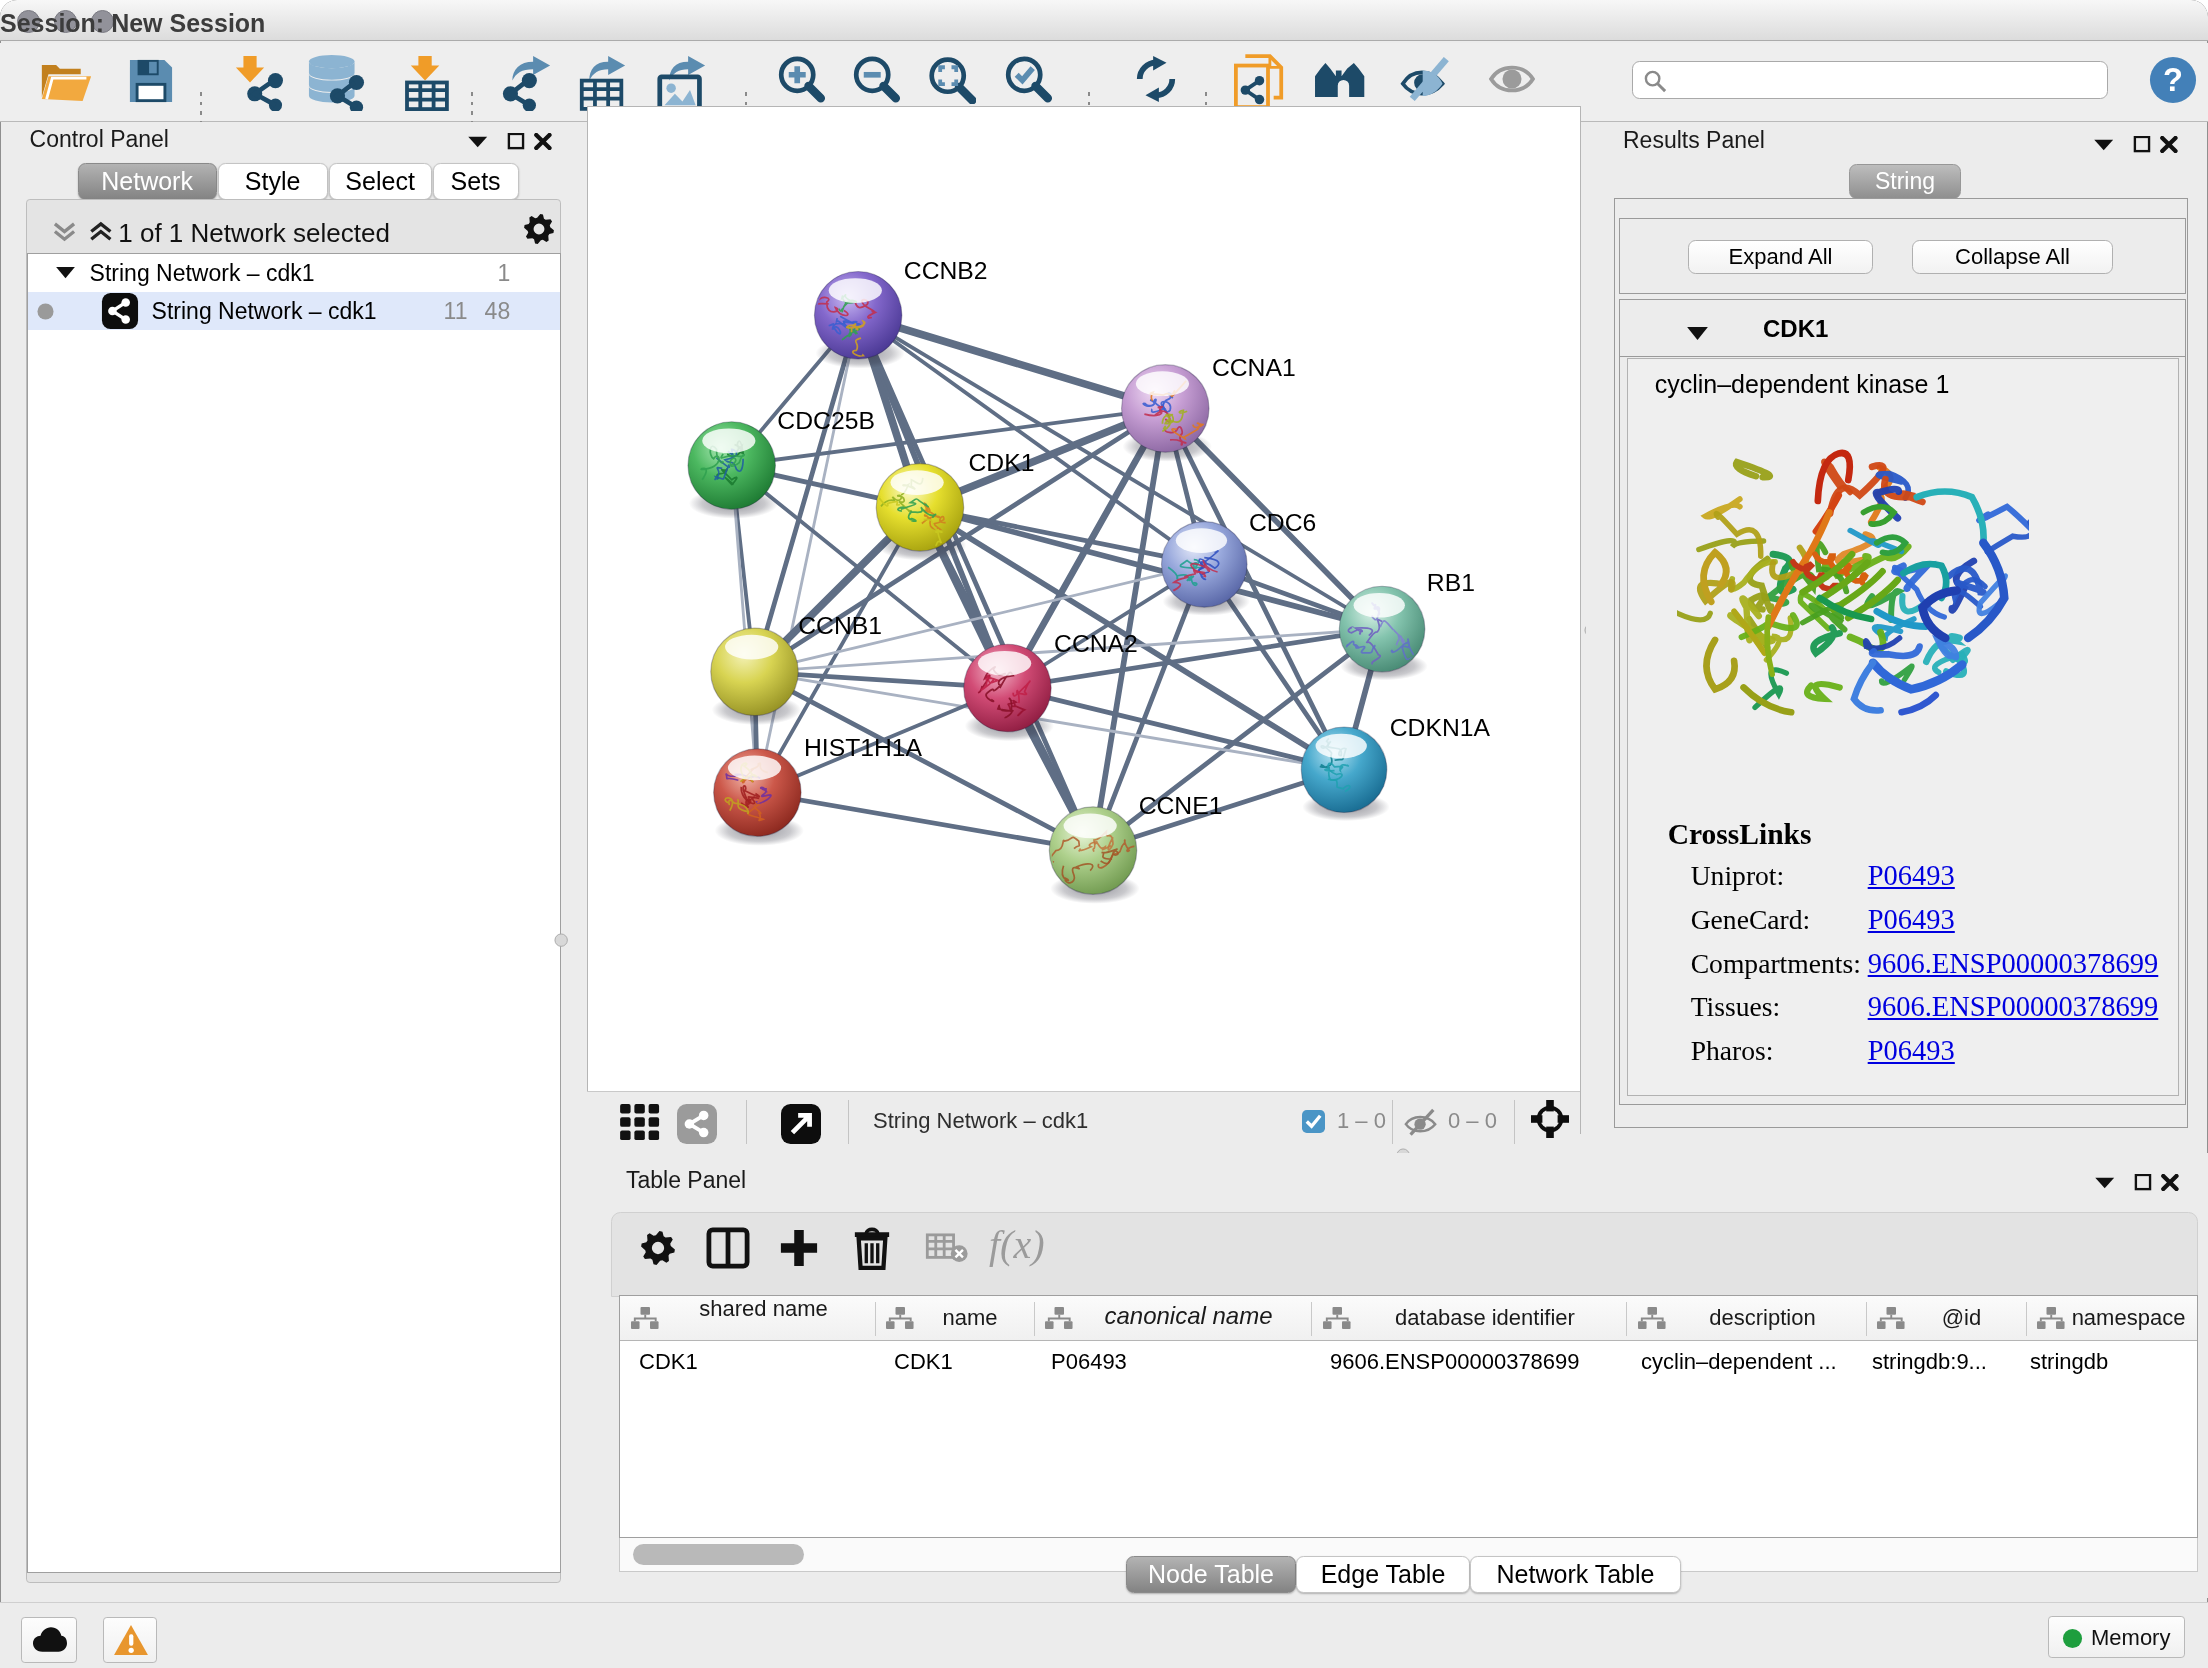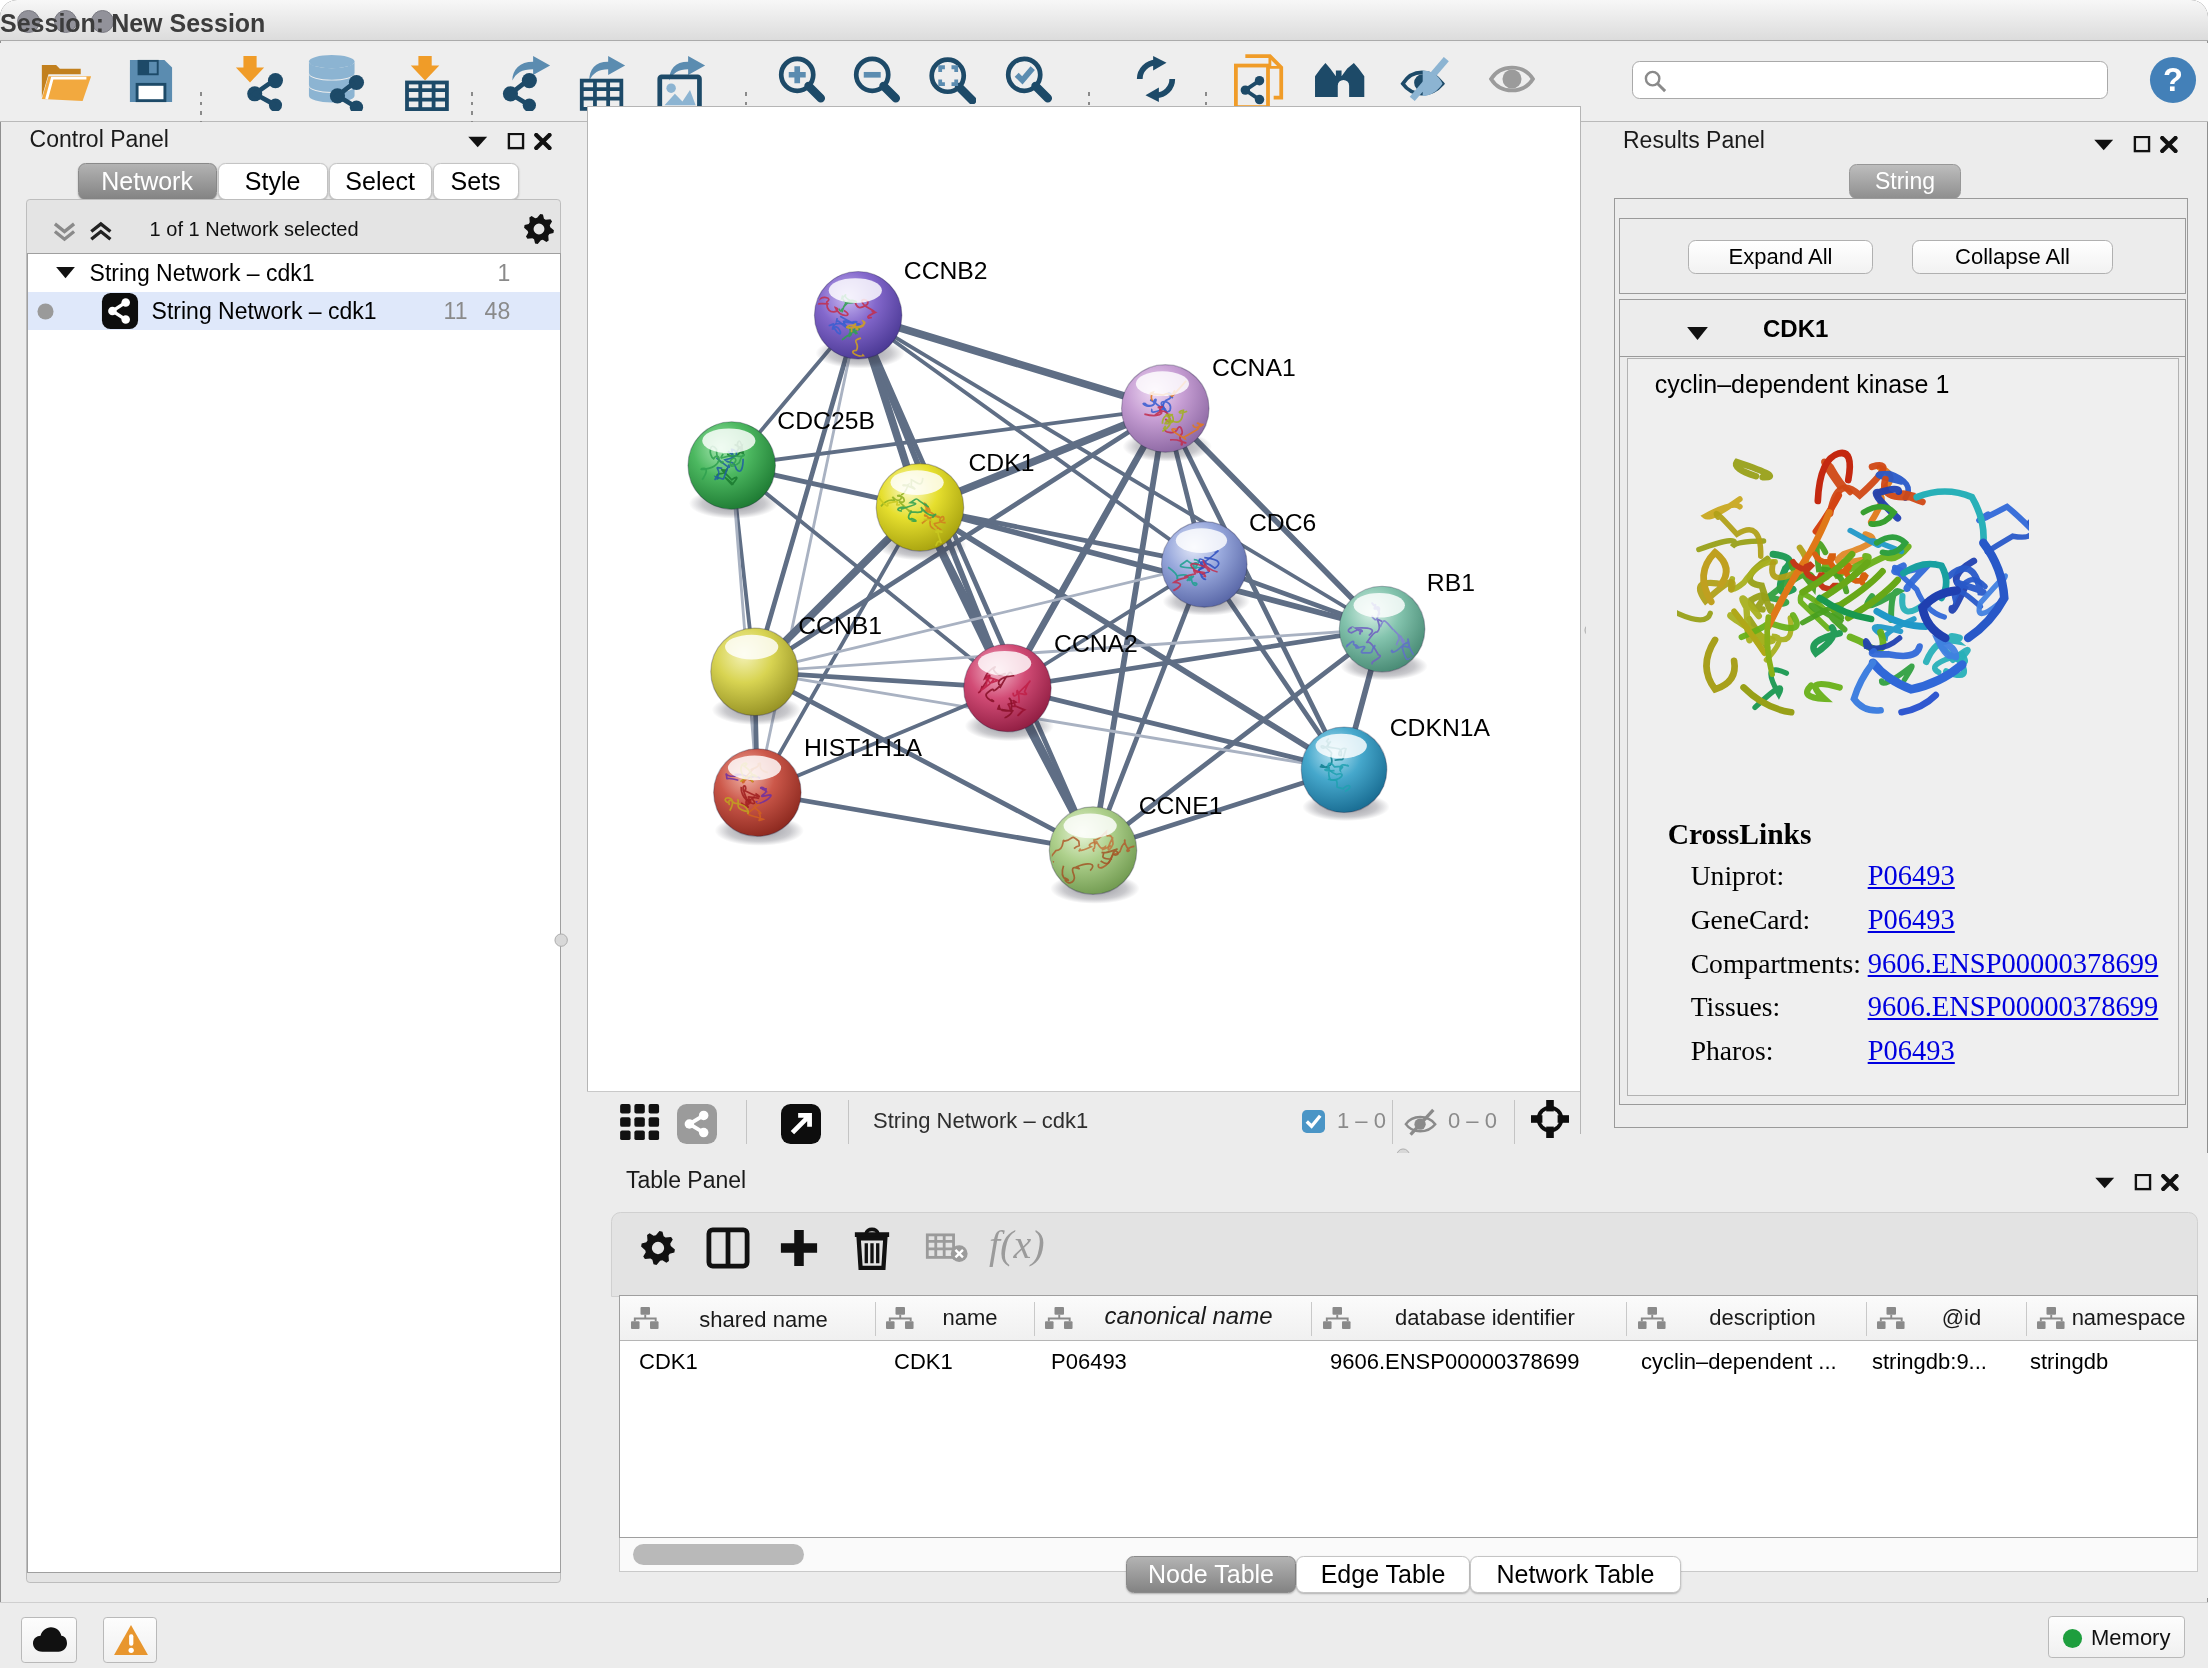--- a/index.html
+++ b/index.html
@@ -193,21 +193,21 @@
     <div id="cpsub"></div>
     <div id="cpbar">
       <svg style="position:absolute;left:27px;top:21px;" width="67" height="25" viewBox="0 0 70 26">
         <g stroke="#8a8a8a" stroke-width="3.5" fill="none">
             <path d="M2 4 L12 12 L22 4 M2 12 L12 20 L22 12"></path>
           </g>
         <g stroke="#222" stroke-width="3.5" fill="none">
             <path d="M40 12 L50 4 L60 12 M40 20 L50 12 L60 20"></path>
           </g>
       </svg>
-      <div style="position:absolute;left:0;top:19px;width:457px;text-align:center;font-size:20px;color:#111;">1 of 1 Network selected</div>
+      <div style="position:absolute;left:0;top:19px;width:457px;text-align:center;font-size:26px;color:#111;">1 of 1 Network selected</div>
       <svg style="position:absolute;left:498px;top:15px;" width="30" height="30" viewBox="0 0 32 32">
         <path d="M17.4 0.1 L20.2 0.6 L21.3 5.0 L23.1 6.1 L28.3 5.7 L29.9 8.1 L27.5 11.9 L28.0 14.0 L31.9 17.4 L31.4 20.2 L27.0 21.3 L25.9 23.1 L26.3 28.3 L23.9 29.9 L20.1 27.5 L18.0 28.0 L14.6 31.9 L11.8 31.4 L10.7 27.0 L8.9 25.9 L3.7 26.3 L2.1 23.9 L4.5 20.1 L4.0 18.0 L0.1 14.6 L0.6 11.8 L5.0 10.7 L6.1 8.9 L5.7 3.7 L8.1 2.1 L11.9 4.5 L14.0 4.0 Z M21.8 16.0 A5.8 5.8 0 1 0 10.2 16.0 A5.8 5.8 0 1 0 21.8 16.0 Z" fill="#111" fill-rule="evenodd"></path>
       </svg>
     </div>
     <div id="cplist">
       <div class="netrow" style="top:0px;">
         <svg style="position:absolute;left:26px;top:11.4px;" width="23" height="15" viewBox="0 0 24 16">
             <path d="M2 2 L22 2 L12 14 Z" fill="#111"></path>
           </svg>
         <span style="position:absolute;left:62px;top:5.7px;">String Network – cdk1</span>
@@ -756,21 +756,21 @@
     <div id="ttable">
       <div id="thead" style="position:absolute;left:0;top:0;width:1577px;height:45px;background:linear-gradient(#fbfbfb,#f0f0f0);border-bottom:1px solid #b5b5b5;">
 <svg style="position:absolute;left:11.4px;top:11.4px;" width="28.5" height="23" viewBox="0 0 30 24">
             <g fill="#8a8a8a">
               <rect x="10" y="0" width="10" height="8" rx="1"></rect>
               <rect x="0" y="15" width="9" height="8" rx="1"></rect>
               <rect x="20" y="15" width="9" height="8" rx="1"></rect>
               <path d="M15 8 L15 12 M4 15 L4 12 L26 12 L26 15" stroke="#8a8a8a" stroke-width="2" fill="none"></path>
             </g>
           </svg>
-<div style="position:absolute;left:32px;top:11px;width:223px;text-align:center;font-size:22px;color:#1a1a1a;">shared name</div>
+<div style="position:absolute;left:32px;top:0;width:223px;text-align:center;font-size:22px;color:#1a1a1a;">shared name</div>
 <svg style="position:absolute;left:266px;top:11.4px;" width="28.5" height="23" viewBox="0 0 30 24">
             <g fill="#8a8a8a">
               <rect x="10" y="0" width="10" height="8" rx="1"></rect>
               <rect x="0" y="15" width="9" height="8" rx="1"></rect>
               <rect x="20" y="15" width="9" height="8" rx="1"></rect>
               <path d="M15 8 L15 12 M4 15 L4 12 L26 12 L26 15" stroke="#8a8a8a" stroke-width="2" fill="none"></path>
             </g>
           </svg>
 <div style="position:absolute;left:287px;top:8.6px;width:126px;text-align:center;font-size:22px;color:#1a1a1a;">name</div>
 <div style="position:absolute;left:255px;top:5.7px;width:1px;height:34px;background:#c9c9c9;"></div>

